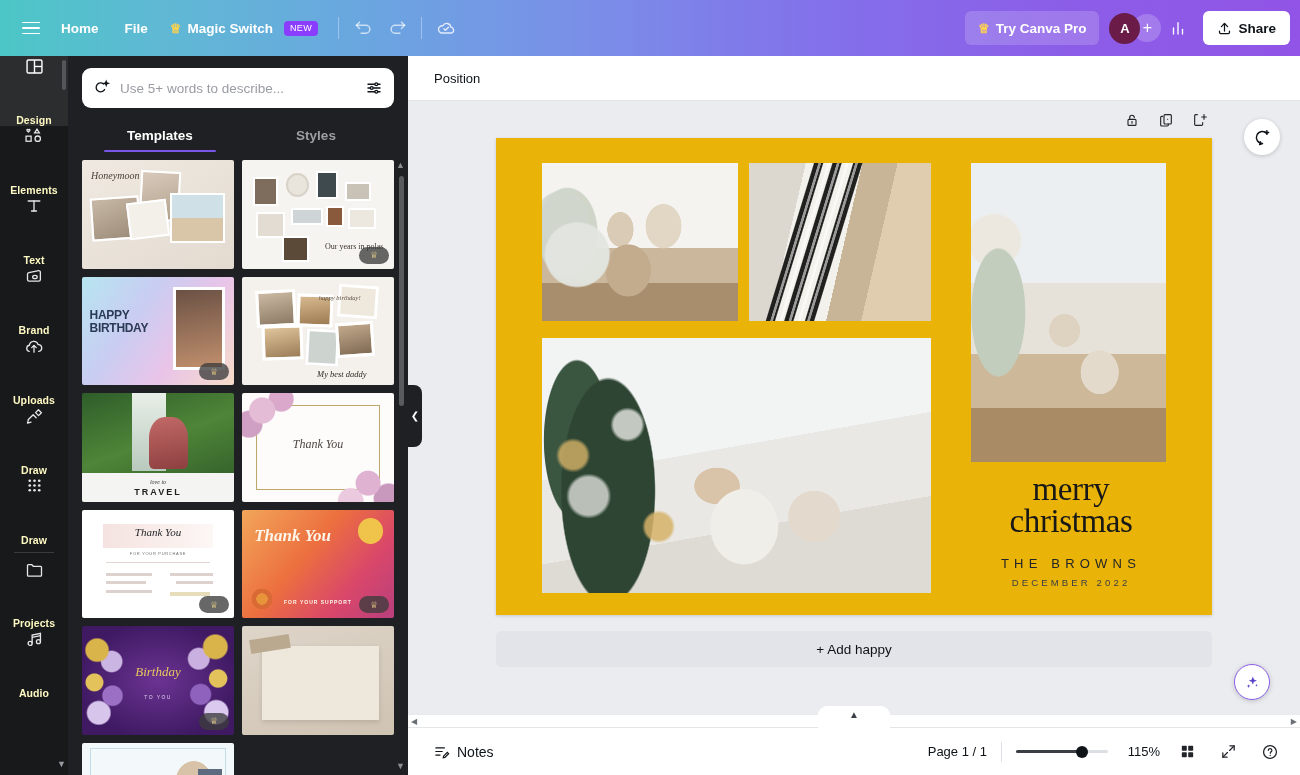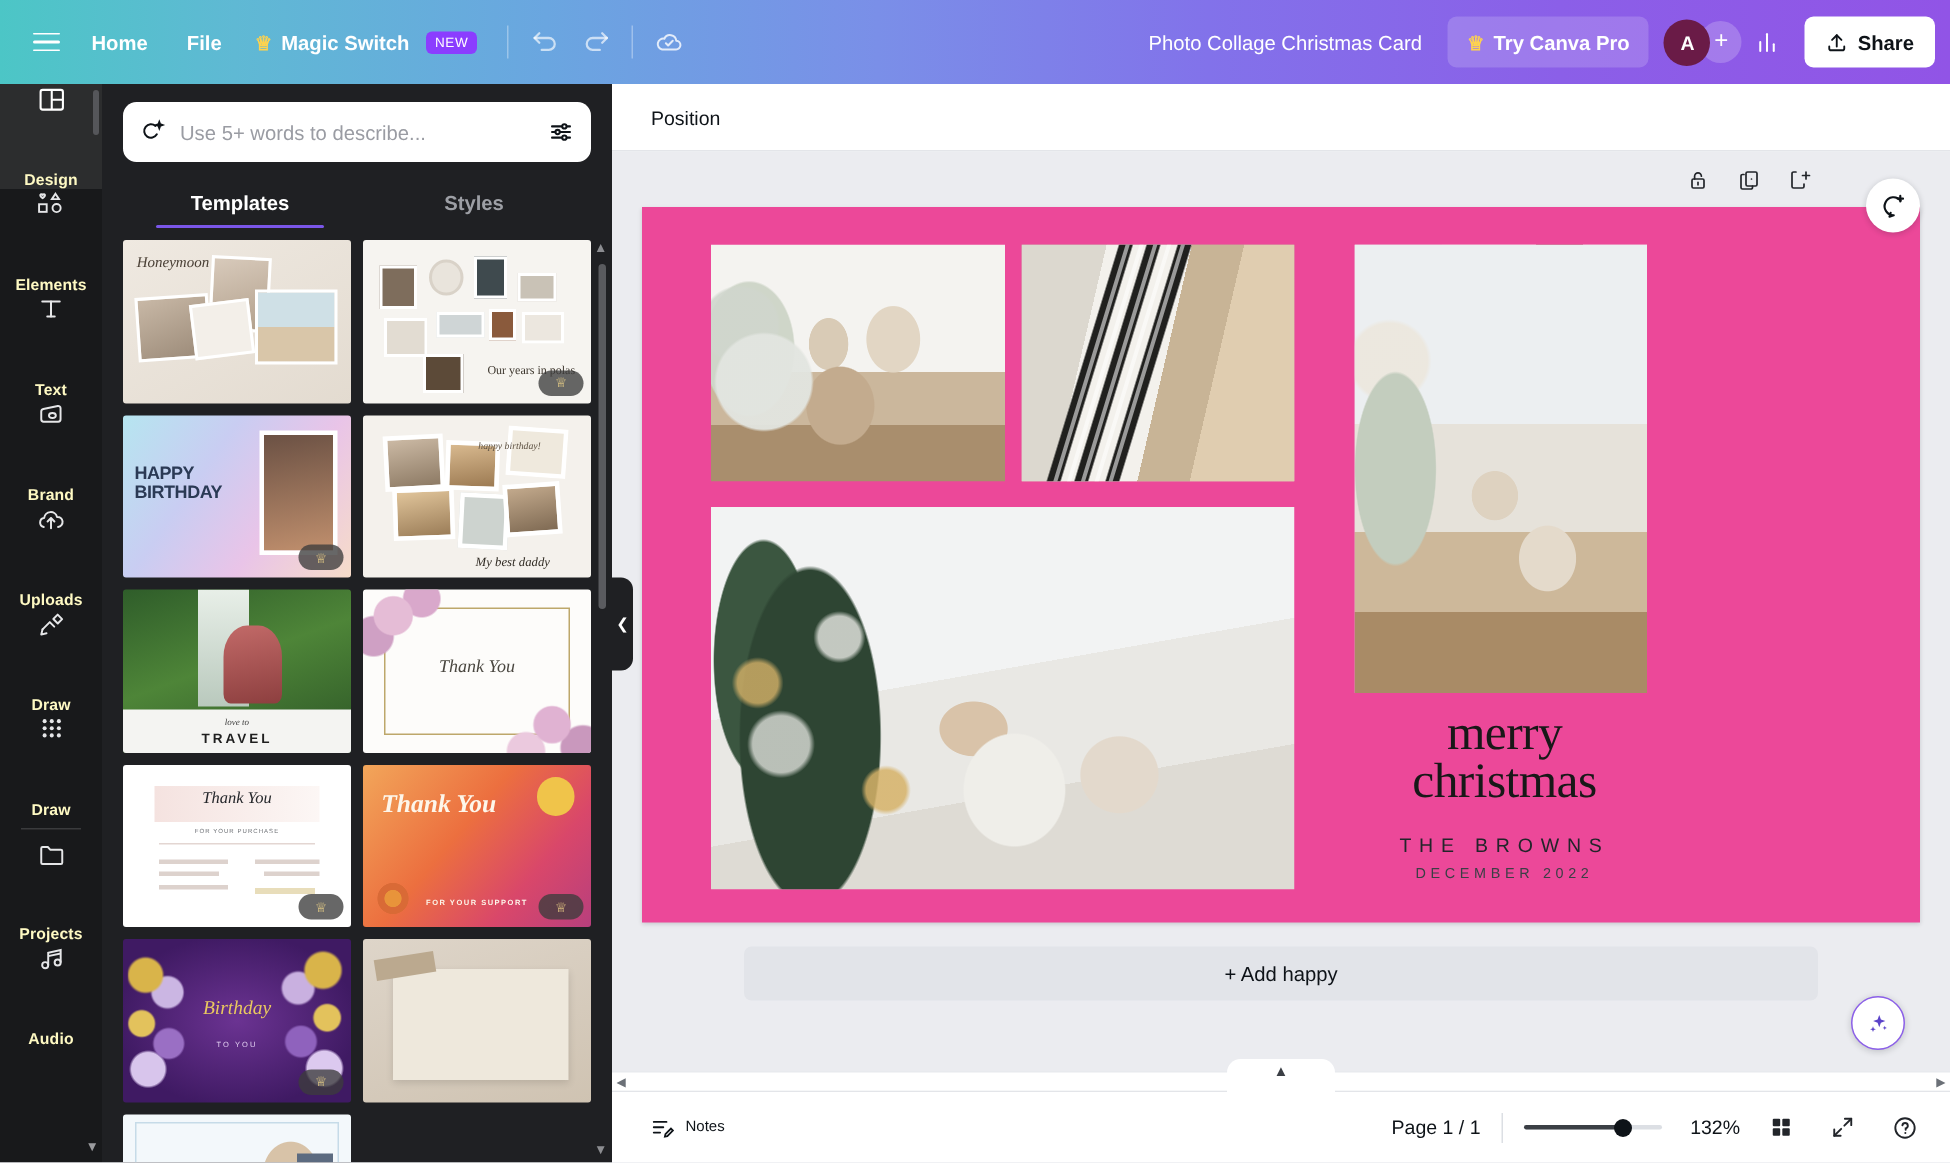--- a/index.html
+++ b/index.html
@@ -142,21 +142,21 @@
   }
 
   .canvas-wrap { flex: 1; position: relative; overflow: hidden; display: flex; flex-direction: column; align-items: center; }
   .page-tools {
     width: 716px; display: flex; justify-content: flex-end; align-items: center; gap: 14px;
     padding: 9px 2px 8px 0; color: #22252a;
   }
   .ptool { cursor: pointer; display: flex; align-items: center; justify-content: center; padding: 2px; border-radius: 4px; }
 
   .page {
-    width: 852px; height: 477px; background: #ec4899; position: relative; overflow: hidden;
+    width: 716px; height: 477px; background: #eab308; position: relative; overflow: hidden;
     box-shadow: 0 1px 3px rgba(14,19,24,.16);
   }
   .collage { position: absolute; inset: 0; }
   .ph { position: absolute; overflow: hidden; }
   .ph > div { width: 100%; height: 100%; }
 
   
   .p1 { left: 46px; top: 25px; width: 196px; height: 158px; }
   .p1-bg {
     background:
@@ -248,21 +248,21 @@
     display: flex; align-items: flex-start; justify-content: center; padding-top: 3px;
     color: #3b3f45; font-size: 10px; cursor: pointer;
   }
 
   
   .bottom {
     height: 48px; flex: 0 0 48px; background: #fff; display: flex; align-items: center;
     padding: 0 16px; gap: 14px; border-top: 1px solid #e3e5e9;
   }
   .notes-btn {
-    display: flex; align-items: center; gap: 7px; font-size: 10px; color: #0e1318;
+    display: flex; align-items: center; gap: 7px; font-size: 14px; color: #0e1318;
     padding: 6px 9px; border-radius: 5px; cursor: pointer;
   }
   .b-spacer { flex: 1; }
   .page-count { font-size: 13px; color: #0e1318; white-space: nowrap; }
   .b-div { width: 1px; height: 20px; background: #dcdfe4; }
   .zoom-slider { width: 92px; height: 14px; position: relative; display: flex; align-items: center; cursor: pointer; }
   .zs-track { width: 100%; height: 3px; background: #dcdfe4; border-radius: 2px; }
   .zs-fill { position: absolute; left: 0; height: 3px; background: #3b3f45; border-radius: 2px; }
   .zs-knob {
     position: absolute; width: 12px; height: 12px; border-radius: 50%; background: #0e1318;
@@ -313,21 +313,20 @@
     <div class="hdr-div"></div>
     <div class="icon-btn">
       <svg width="20" height="20" viewBox="0 0 24 24" fill="none" stroke="rgba(255,255,255,.8)" stroke-width="1.6" stroke-linecap="round" stroke-linejoin="round">
           <path d="M6.5 18h11a3.5 3.5 0 0 0 .3-7A5 5 0 0 0 8.3 9.4 4 4 0 0 0 6.5 18z"></path>
           <polyline points="9.5 13 11.3 14.8 15 11"></polyline>
         </svg>
     </div>
 
     <div class="hdr-spacer"></div>
 
-    <div class="doc-title">Photo Collage Christmas Card</div>
     <div class="pro-btn">
       <span class="crown">♕</span>
       <span>Try Canva Pro</span>
     </div>
     <div class="avatar-group">
       <div class="avatar">A</div>
       <div class="avatar-add">+</div>
     </div>
     <div class="icon-btn">
       <svg width="18" height="18" viewBox="0 0 24 24" fill="none" stroke="#fff" stroke-width="1.8" stroke-linecap="round">
@@ -664,21 +663,21 @@
           <span>Notes</span>
         </div>
         <div class="b-spacer"></div>
         <div class="page-count">Page 1 / 1</div>
         <div class="b-div"></div>
         <div class="zoom-slider">
           <div class="zs-track"></div>
           <div class="zs-fill" id="zsFill" style="width: 72%;"></div>
           <div class="zs-knob" id="zsKnob" style="left: 72%;"></div>
         </div>
-        <div class="zoom-val">132%</div>
+        <div class="zoom-val">115%</div>
         <div class="b-icon">
           <svg width="17" height="17" viewBox="0 0 24 24" fill="#22252a">
               <rect x="4" y="4" width="7" height="7" rx="1"></rect>
               <rect x="13" y="4" width="7" height="7" rx="1"></rect>
               <rect x="4" y="13" width="7" height="7" rx="1"></rect>
               <rect x="13" y="13" width="7" height="7" rx="1"></rect>
             </svg>
         </div>
         <div class="b-icon">
           <svg width="17" height="17" viewBox="0 0 24 24" fill="none" stroke="#22252a" stroke-width="1.8" stroke-linecap="round" stroke-linejoin="round">

